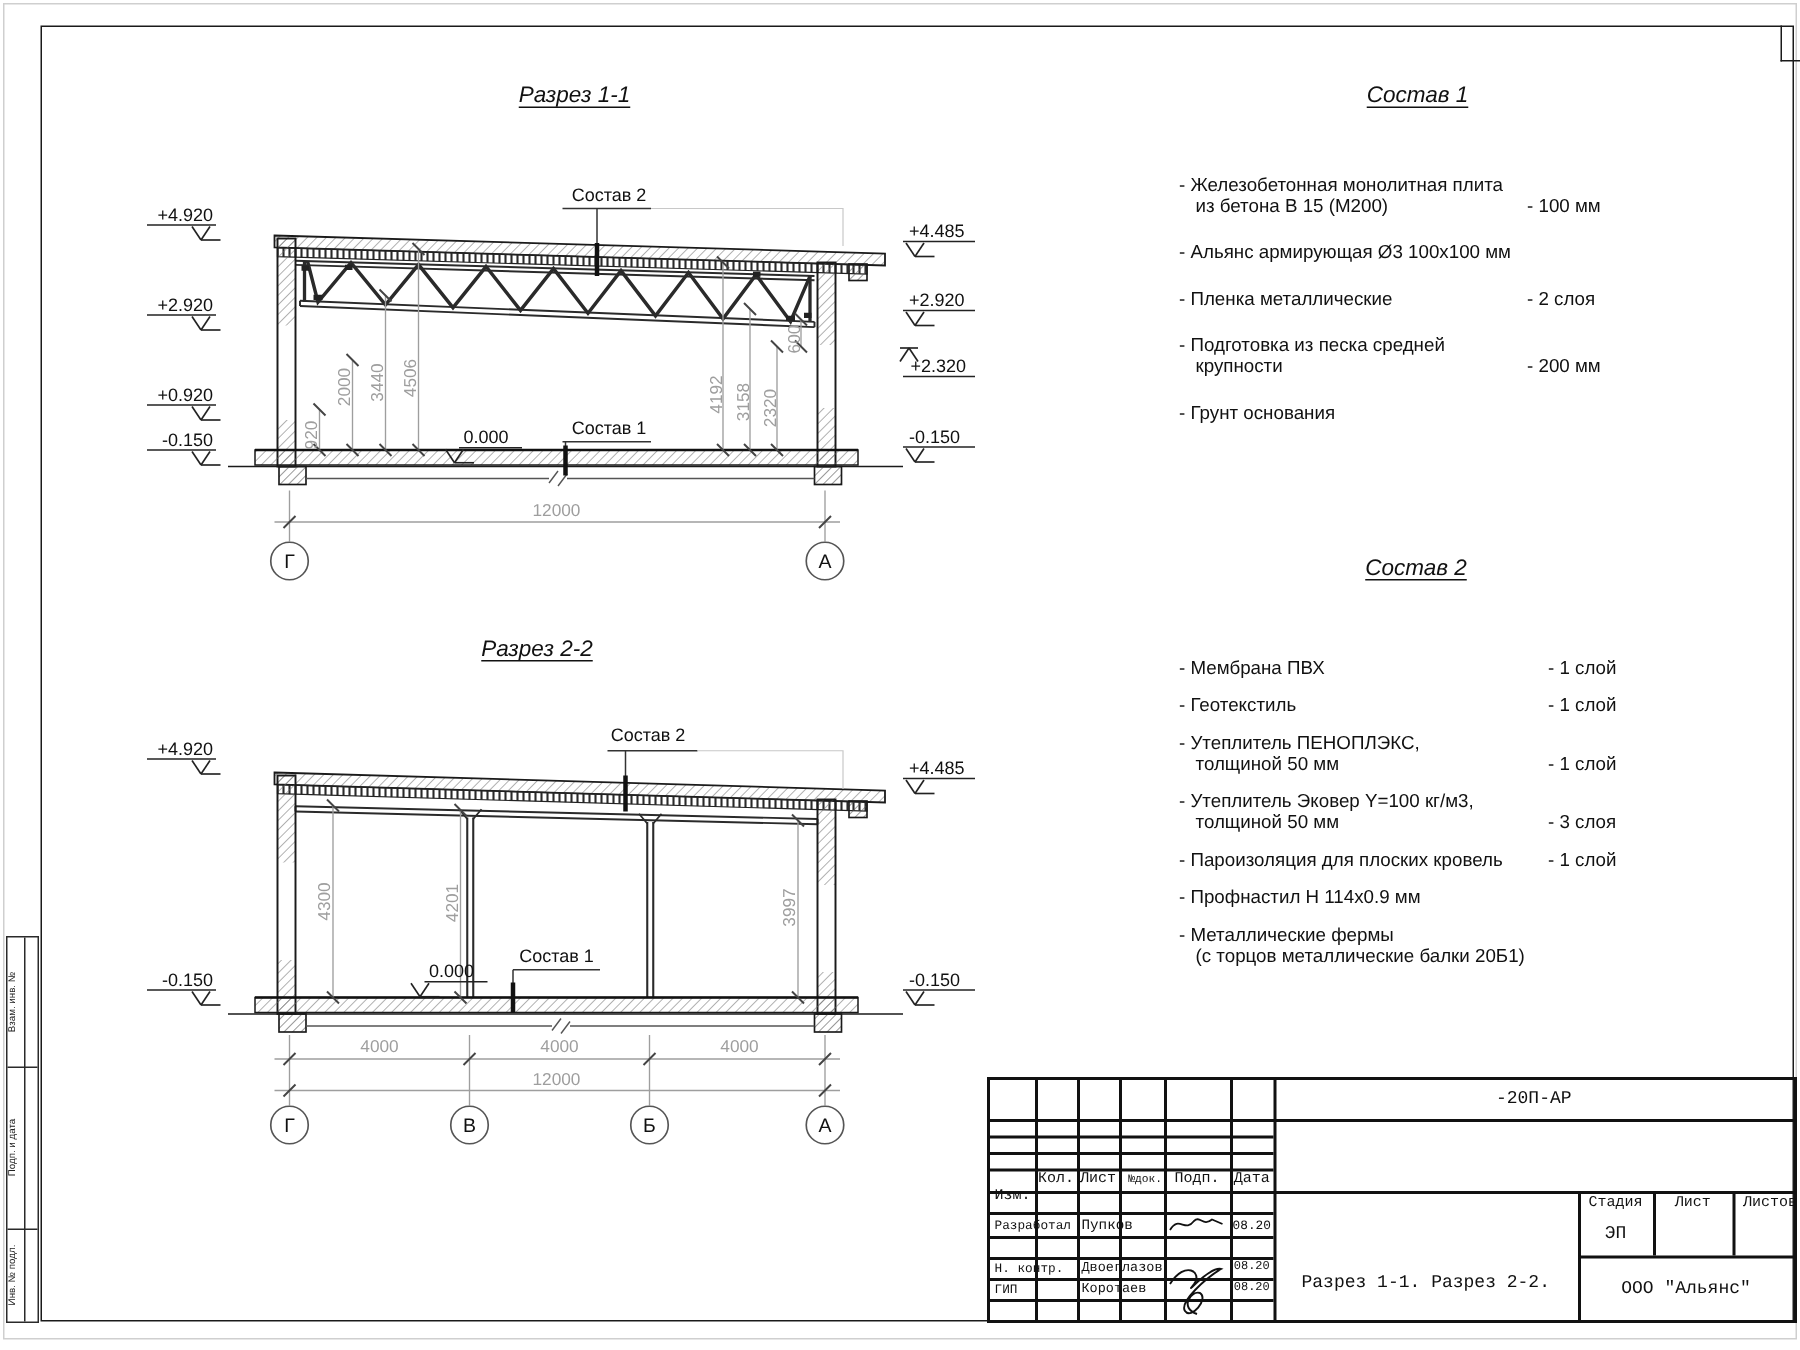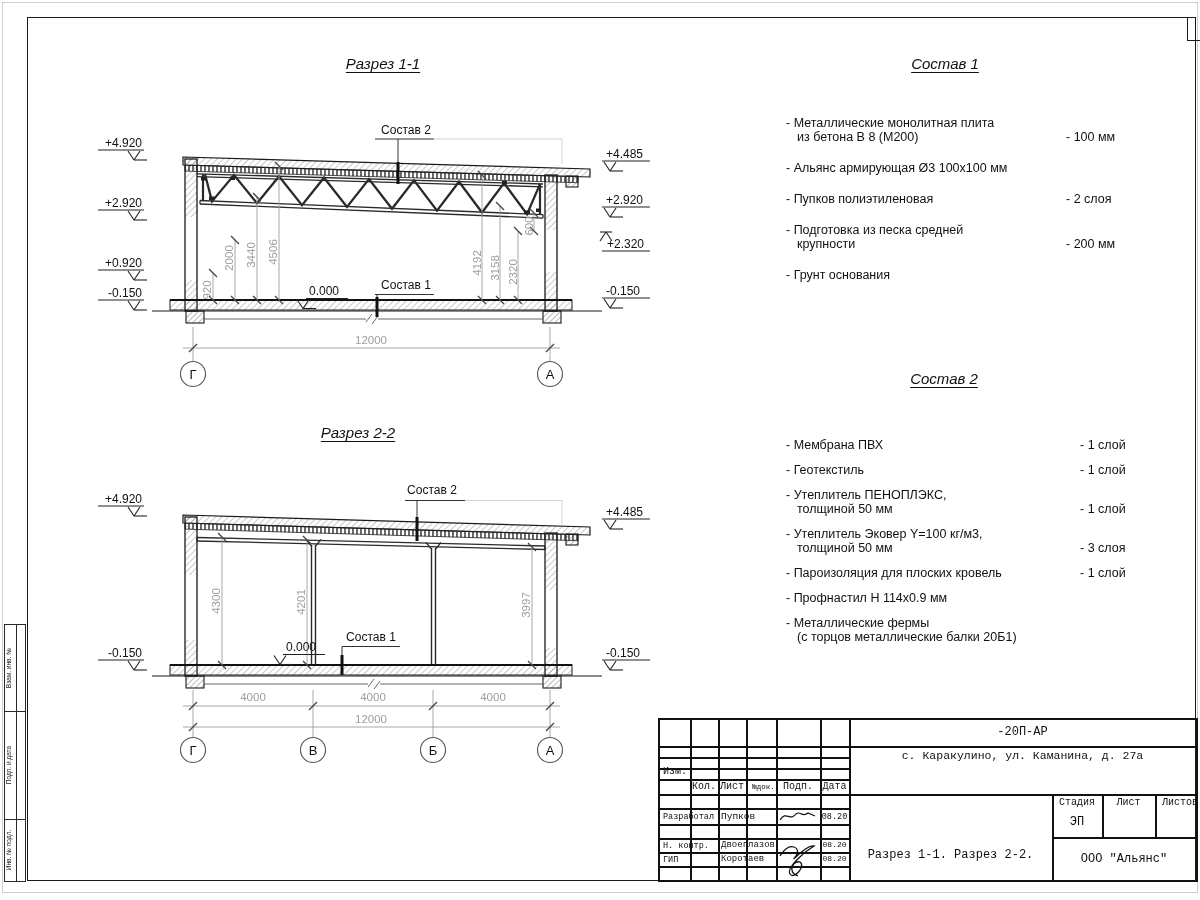--- a/index.html
+++ b/index.html
@@ -11,21 +11,21 @@
   .corner-cell{left:1187px;top:17px;width:12px;height:23px;border-left:1.5px solid #1a1a1a;border-bottom:1.5px solid #1a1a1a;}
   .sec-title{transform:translateX(-50%);font-style:italic;font-size:15px;
              text-decoration:underline;text-underline-offset:3px;white-space:nowrap;}
   .mat-title{transform:translateX(-50%);font-style:italic;font-size:15px;
              text-decoration:underline;text-underline-offset:3px;white-space:nowrap;}
   .mat-list{width:302px;font-size:12.5px;line-height:14px;color:#111;}
   .mat-item{position:relative;}
   .mm17 .mat-item{margin-bottom:17px;}
   .mm11 .mat-item{margin-bottom:11px;}
   .mat-item .l2{display:block;padding-left:11px;}
-  .mat-item .val{position:absolute;bottom:0;white-space:nowrap;margin-left:48px;}
+  .mat-item .val{position:absolute;bottom:0;white-space:nowrap;}
   .mm17 .val{left:232px;}
   .mm11 .val{left:246px;}
   svg text{font-family:"Liberation Sans",sans-serif;}
   .tb{left:658px;top:718px;width:540px;height:164px;border:2px solid #111;box-sizing:border-box;}
   .vl{position:absolute;top:0;bottom:0;width:1.5px;background:#111;}
   .hl{position:absolute;left:0;height:1.5px;background:#111;}
   .tbt{position:absolute;white-space:nowrap;font-family:Liberation Mono, monospace;}
   .ctr{text-align:center;}
   .mstrip{left:4px;top:624px;width:22px;height:258px;border:1px solid #2a2a2a;box-sizing:border-box;}
   .mdiv{position:absolute;left:11px;top:0;bottom:0;width:1px;background:#2a2a2a;}
@@ -356,29 +356,29 @@
       <text x="193" y="754.5" font-size="13" fill="#111" text-anchor="middle">Г</text>
       <text x="313" y="754.5" font-size="13" fill="#111" text-anchor="middle">В</text>
       <text x="433" y="754.5" font-size="13" fill="#111" text-anchor="middle">Б</text>
       <text x="550" y="754.5" font-size="13" fill="#111" text-anchor="middle">А</text>
     </g>
   </g>
 </svg>
 
 <div class="abs mat-list mm17" style="left:786px;top:116px">
   <div class="mat-item">
-    <span class="l1">- Металлические  монолитная плита</span>
-    <span class="l2">из бетона В 8 (М200)</span>
+    <span class="l1">- Железобетонная  монолитная плита</span>
+    <span class="l2">из бетона В 15 (М200)</span>
     <span class="val">- 100 мм</span>
   </div>
   <div class="mat-item">
     <span class="l1">- Альянс армирующая Ø3 100х100 мм</span>
   </div>
   <div class="mat-item">
-    <span class="l1">- Пупков полиэтиленовая</span>
+    <span class="l1">- Пленка металлические</span>
     <span class="val">-  2 слоя</span>
   </div>
   <div class="mat-item">
     <span class="l1">- Подготовка из песка средней</span>
     <span class="l2">крупности</span>
     <span class="val">- 200 мм</span>
   </div>
   <div class="mat-item">
     <span class="l1">- Грунт основания</span>
   </div>
@@ -433,24 +433,23 @@
   <div class="hl" style="top:74px;width:536px"></div>
   <div class="hl" style="top:88px;width:189px"></div>
   <div class="hl" style="top:104px;width:189px"></div>
   <div class="hl" style="top:118px;width:189px"></div>
   <div class="hl" style="top:132px;width:189px"></div>
   <div class="hl" style="top:146px;width:189px"></div>
   <div class="hl" style="top:117px;left:392px;width:144px"></div>
 
   <span class="tbt ctr" style="left:189px;top:5px;width:347px;font-size:12px">-20П-АР</span>
   <div class="tbt ctr" style="left:189px;top:28px;width:347px;font-size:11.5px;line-height:15px">
-    <div>с. Каракулино, ул. Каманина, д. 27а</div>
-  </div>
-
-  <span class="tbt ctr" style="left:0;top:46px;width:30px;font-size:10px">Изм.</span>
+  </div>
+
+  <span class="tbt ctr" style="left:0;top:72px;width:30px;font-size:10px">Изм.</span>
   <span class="tbt ctr" style="left:30px;top:61px;width:28px;font-size:10px">Кол.</span>
   <span class="tbt ctr" style="left:58px;top:61px;width:28px;font-size:10px">Лист</span>
   <span class="tbt ctr" style="left:86px;top:63px;width:35px;font-size:7.5px">№док.</span>
   <span class="tbt ctr" style="left:116px;top:61px;width:44px;font-size:10px">Подп.</span>
   <span class="tbt ctr" style="left:160px;top:61px;width:29px;font-size:10px">Дата</span>
 
   <span class="tbt" style="left:3px;top:92px;font-size:8.5px">Разработал</span>
   <span class="tbt" style="left:61px;top:91px;font-size:9.5px">Пупков</span>
   <span class="tbt ctr" style="left:160px;top:92px;width:29px;font-size:8.5px">08.20</span>
   <span class="tbt" style="left:3px;top:121px;font-size:8.5px">Н. контр.</span>

